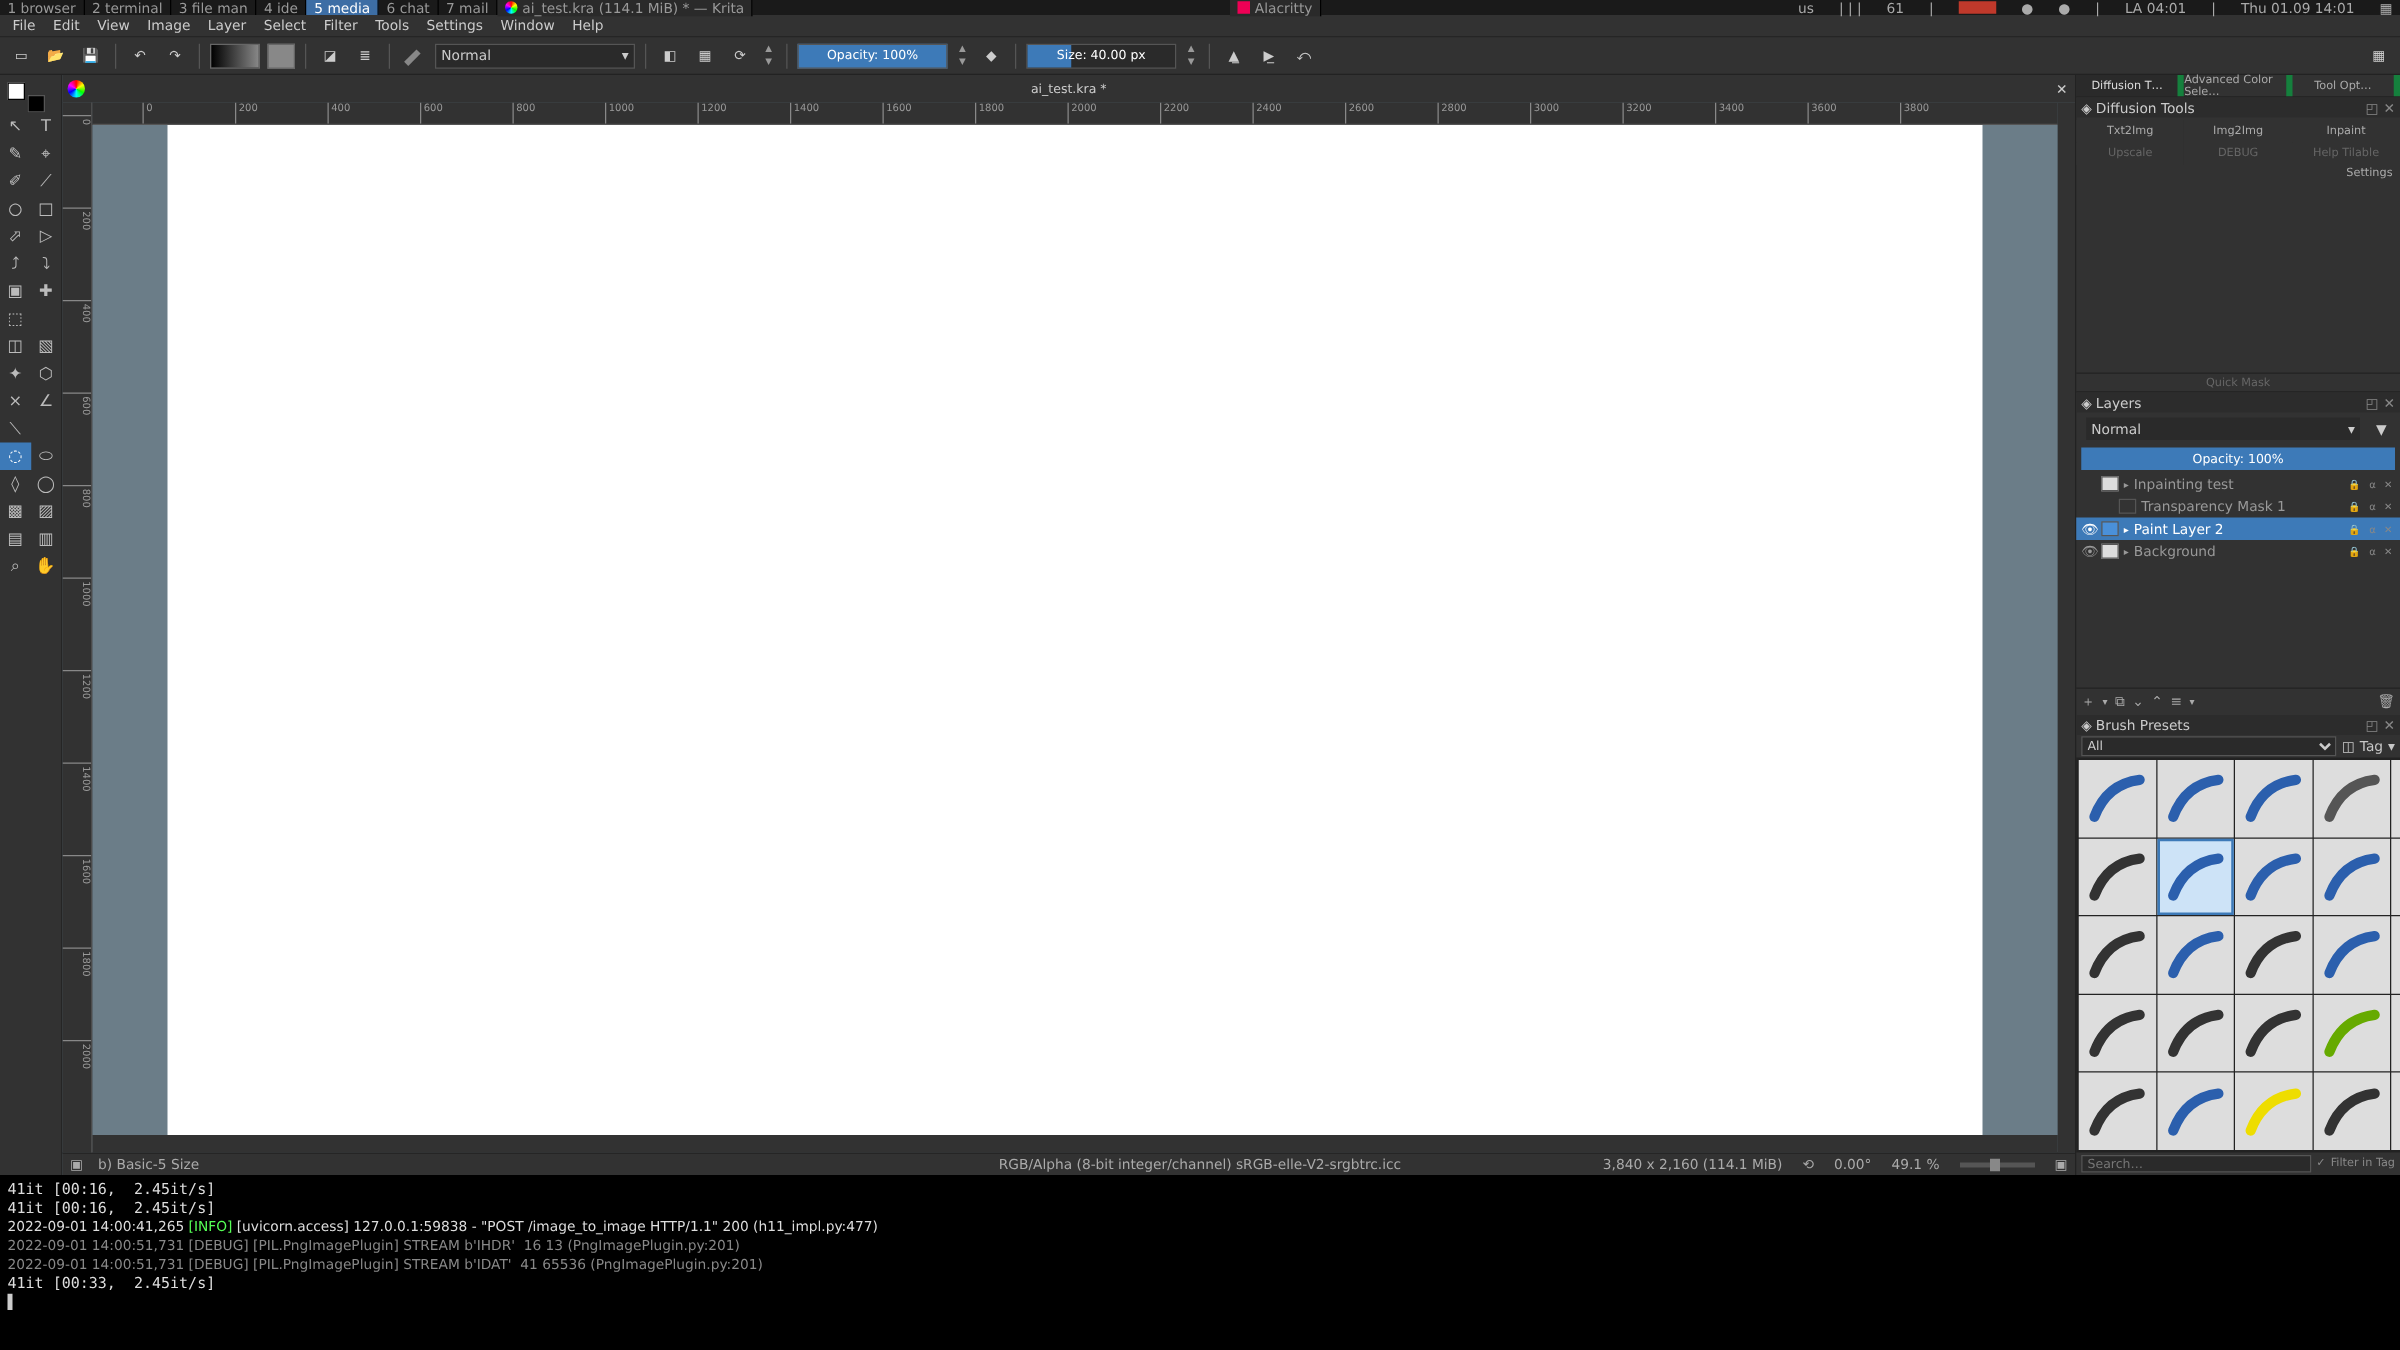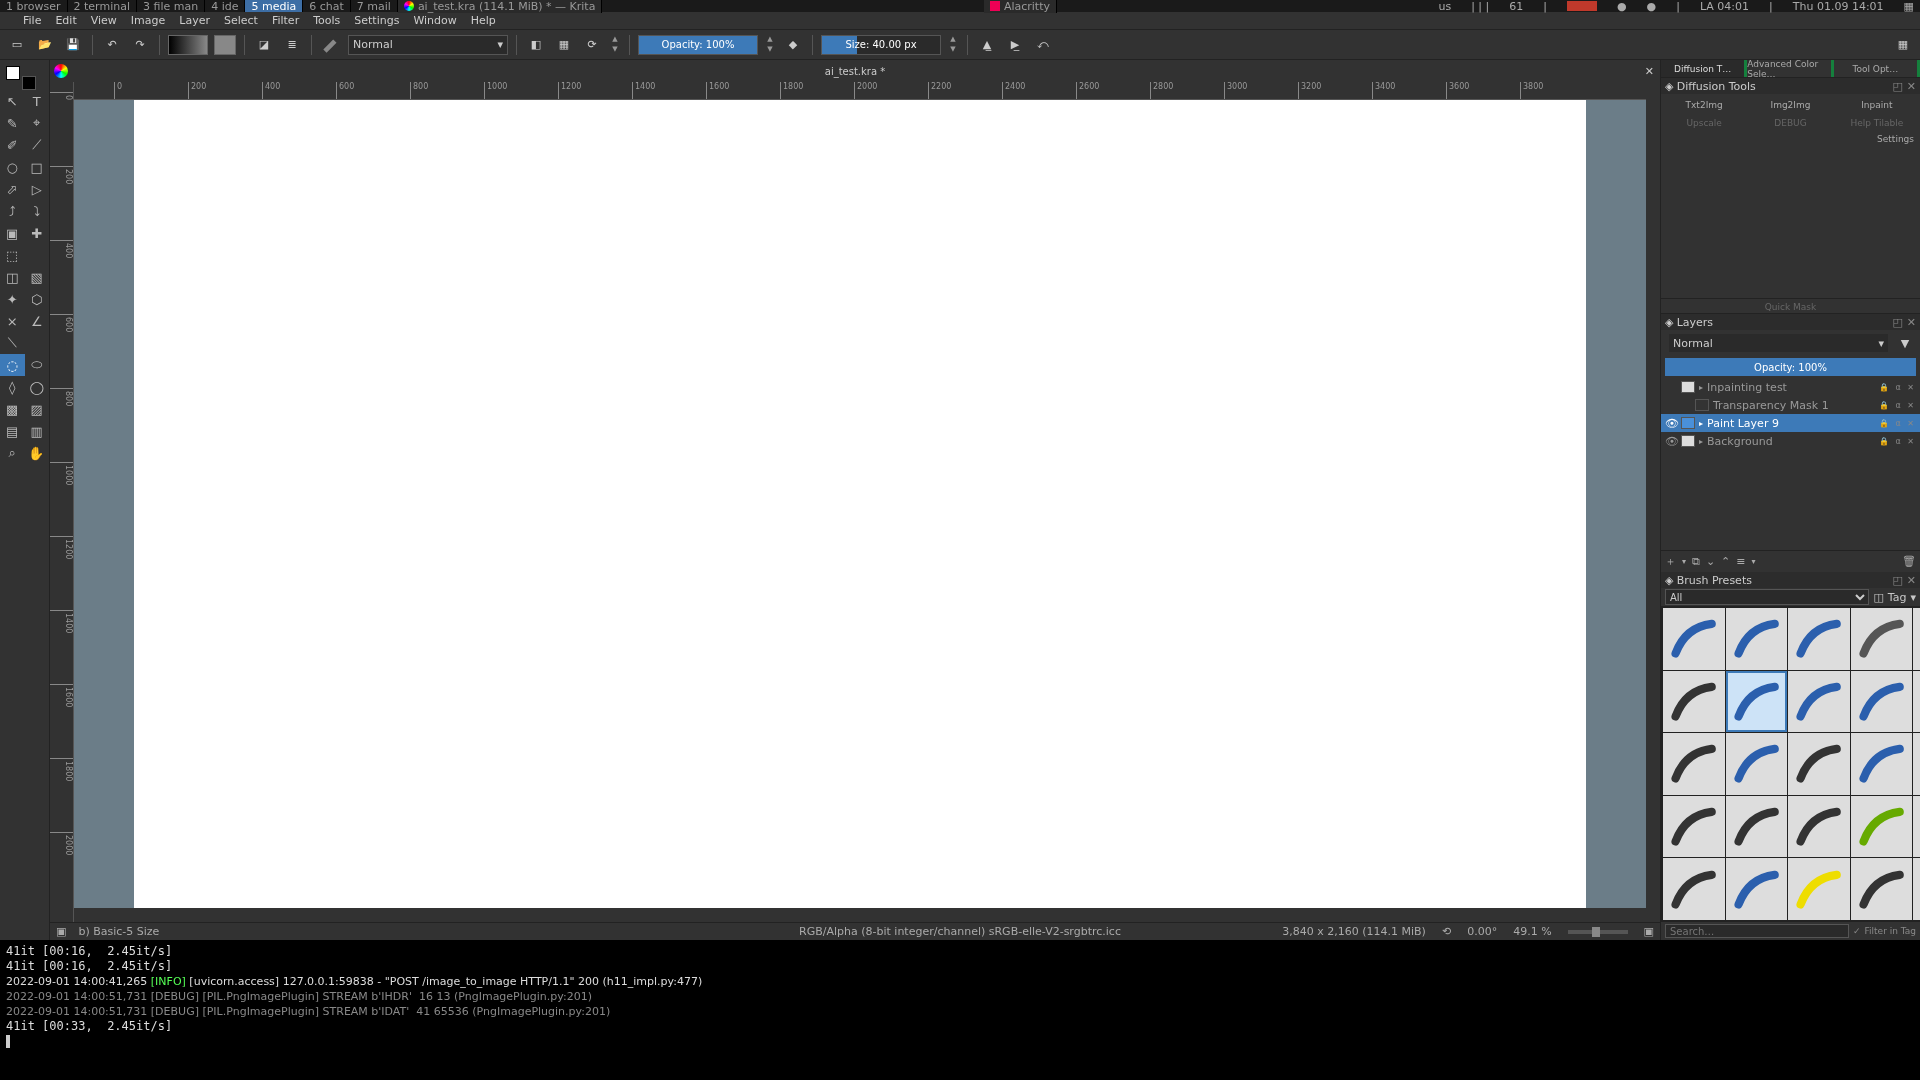--- a/index.html
+++ b/index.html
@@ -9,21 +9,21 @@
 .sysbar { height: 12px; background: #1a1a1a; display: flex; align-items: center; font-size: 10px; }
 .sysbar .tasks { display: flex; height: 100%; }
 .sysbar .task { padding: 0 6px; display: flex; align-items: center; border-right: 1px solid #000; color: #999; cursor: pointer; }
 .sysbar .task.active { background: #3d6ea5; color: #fff; }
 .sysbar .task.app { background: #2a2a2a; }
 .sysbar .spacer { flex: 1; }
 .sysbar .tray { display: flex; align-items: center; gap: 20px; padding-right: 6px; color: #aaa; }
 .sysbar .redbox { width: 30px; height: 10px; background: #c0392b; }
 
 
-.menubar { height: 18px; background: #323232; display: flex; align-items: center; padding-left: 16px; border-bottom: 1px solid #222; }
+.menubar { height: 18px; background: #323232; display: flex; align-items: center; padding-left: 3px; border-bottom: 1px solid #222; }
 .menubar .item { padding: 2px 7px; color: #ccc; cursor: pointer; }
 
 
 .toolbar { height: 30px; background: #323232; display: flex; align-items: center; padding: 0 6px; gap: 6px; border-bottom: 1px solid #222; }
 .tbtn { width: 22px; height: 22px; display: flex; align-items: center; justify-content: center; color: #ccc; cursor: pointer; border-radius: 2px; }
 .sep { width: 1px; height: 20px; background: #555; margin: 0 2px; }
 .gradswatch { width: 40px; height: 20px; background: linear-gradient(90deg,#000,#888); border: 1px solid #666; }
 .patswatch { width: 22px; height: 20px; background: #888; border: 1px solid #666; }
 .blend-select { width: 160px; height: 20px; background: #2a2a2a; border: 1px solid #555; color: #ccc; padding: 0 4px; display: flex; align-items: center; }
 .slider { height: 20px; background: #2a2a2a; border: 1px solid #555; position: relative; display: flex; align-items: center; justify-content: center; color: #fff; }
@@ -67,21 +67,21 @@
 
 .statusbar { height: 18px; background: #323232; border-top: 1px solid #222; display: flex; align-items: center; padding: 0 6px; color: #aaa; font-size: 10px; gap: 12px; }
 .statusbar .mid { position: absolute; left: 50%; transform: translateX(-50%); }
 .statusbar .right { margin-left: auto; display: flex; align-items: center; gap: 16px; }
 .zoom-slider { width: 60px; height: 4px; background: #555; position: relative; }
 .zoom-slider::after { content: ""; position: absolute; left: 40%; top: -3px; width: 8px; height: 10px; background: #888; }
 
 
 .dockers { width: 260px; background: #323232; border-left: 1px solid #222; display: flex; flex-direction: column; }
 .dock-tabs { height: 18px; display: flex; border-bottom: 1px solid #222; }
-.dock-tab { flex: 1; display: flex; align-items: center; justify-content: center; font-size: 9px; color: #aaa; border-right: 3px solid #15803d; cursor: pointer; }
+.dock-tab { flex: 1; display: flex; align-items: center; justify-content: center; font-size: 9px; color: #aaa; border-right: 5px solid #15803d; cursor: pointer; }
 .dock-tab.active { background: #2a2a2a; color: #ddd; }
 .diffusion-panel { padding: 2px 0; }
 .diff-row { display: flex; }
 .diff-btn { flex: 1; height: 18px; display: flex; align-items: center; justify-content: center; font-size: 9px; color: #aaa; border: none; background: #323232; cursor: pointer; }
 .diff-btn.dim { color: #666; }
 .diff-settings { display: flex; justify-content: flex-end; padding: 2px 6px; }
 .diff-settings span { font-size: 9px; color: #aaa; cursor: pointer; }
 .quickmask { height: 16px; text-align: center; font-size: 9px; color: #666; border-top: 1px solid #222; border-bottom: 1px solid #222; line-height: 16px; }
 
 .docker-title { height: 16px; display: flex; align-items: center; padding: 0 4px; font-size: 10px; color: #ccc; background: #2c2c2c; }
@@ -431,21 +431,21 @@
           <div class="layer-item child">
             <span class="vis"></span>
             <span class="thumb mask"></span>
             <span>Transparency Mask 1</span>
             <span class="locks">🔒 α ✕</span>
           </div>
           <div class="layer-item sel">
             <span class="vis">👁</span>
             <span class="thumb paint"></span>
             <span style="font-size:8px">▸</span>
-            <span>Paint Layer 9</span>
+            <span>Paint Layer 2</span>
             <span class="locks">🔒 α ✕</span>
           </div>
           <div class="layer-item">
             <span class="vis">👁</span>
             <span class="thumb plain"></span>
             <span style="font-size:8px">▸</span>
             <span>Background</span>
             <span class="locks">🔒 α ✕</span>
           </div>
         </div>

